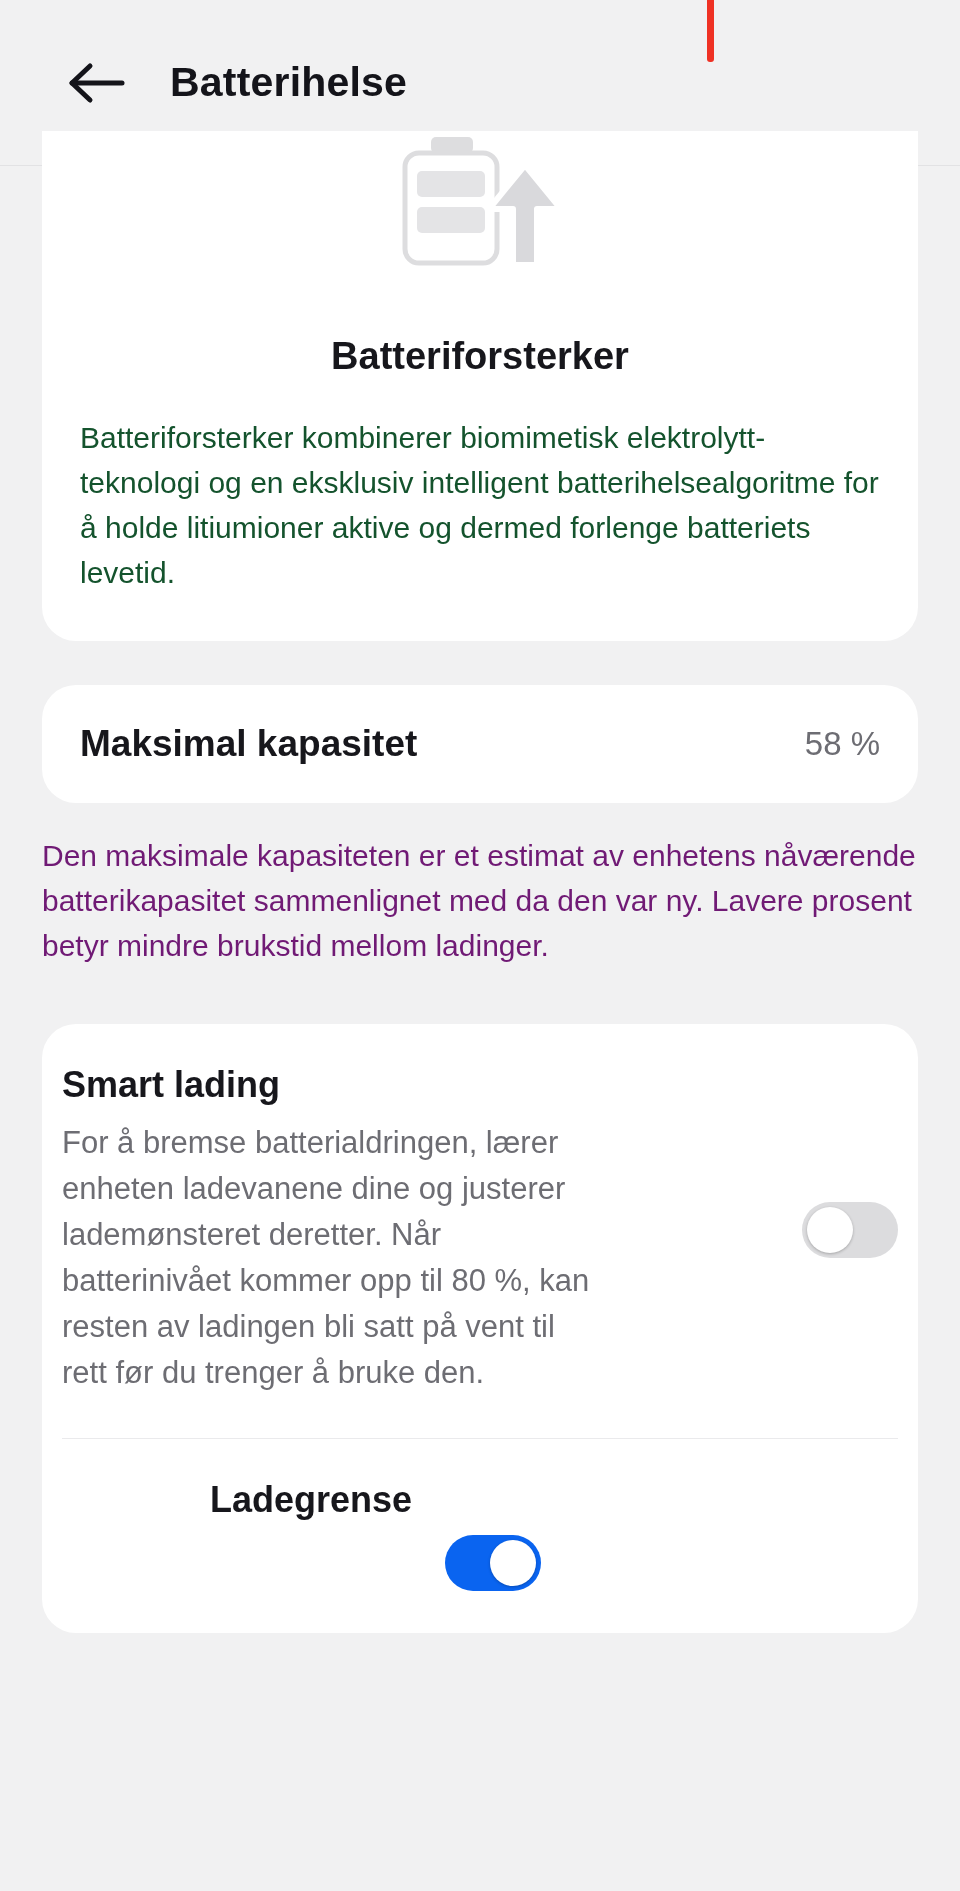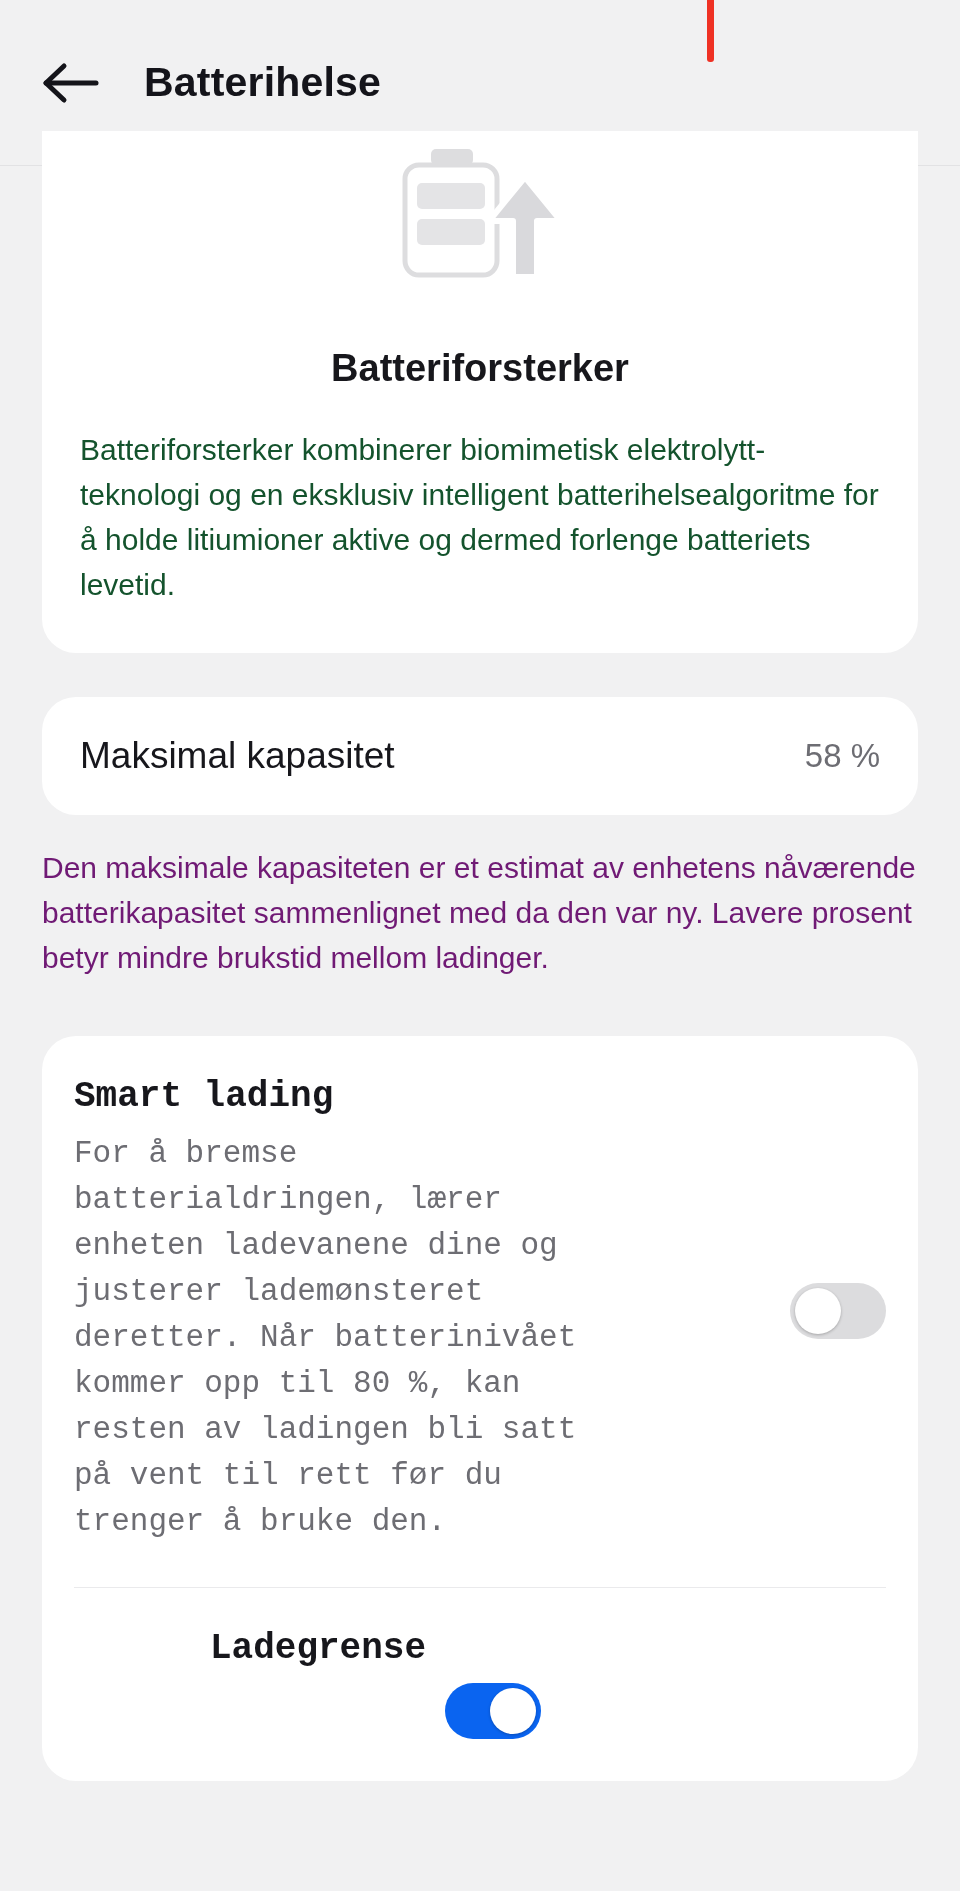--- a/index.html
+++ b/index.html
@@ -17,21 +17,21 @@
     background: #f1f1f2;
   }
 
   
   .appbar {
     position: relative;
     height: 166px;
     background: #f1f1f2;
     display: flex;
     align-items: center;
-    padding-left: 42px;
+    padding-left: 68px;
     border-bottom: 1px solid #e2e2e4;
   }
   .back-icon {
     width: 58px;
     height: 58px;
     display: flex;
     align-items: center;
     justify-content: center;
     cursor: pointer;
   }
@@ -65,21 +65,21 @@
 
   .card {
     background: #ffffff;
     border-radius: 34px;
     margin: 0 42px;
   }
 
   
   .booster-card {
     border-radius: 0 0 34px 34px;
-    padding: 16px 38px 46px 38px;
+    padding: 4px 38px 46px 38px;
     margin-top: 0;
   }
   .booster-art {
     height: 140px;
     display: flex;
     align-items: flex-end;
     justify-content: center;
     position: relative;
   }
   .booster-art svg { display: block; }
@@ -101,38 +101,38 @@
   .gap-lg { height: 44px; }
   .capacity-card {
     display: flex;
     align-items: center;
     justify-content: space-between;
     height: 118px;
     padding: 0 38px;
   }
   .capacity-label {
     font-size: 37px;
-    font-weight: normal;
+    font-weight: bold;
     color: #17171c;
   }
   .capacity-value {
     font-size: 33px;
     color: #6d6d73;
   }
 
   .footnote {
     margin: 30px 42px 0 42px;
     font-size: 30px;
     line-height: 45px;
     color: #701a75;
   }
 
   
   .gap-xl { height: 56px; }
-  .switch-card { padding: 0 32px; font-family: Liberation Mono, monospace; }
+  .switch-card { padding: 0 20px; }
   .switch-row {
     display: flex;
     align-items: center;
     justify-content: space-between;
     padding: 40px 0 42px 0;
   }
   .switch-row + .switch-row { border-top: 1px solid #eaeaec; flex-direction: column; }
   .switch-text { width: 540px; }
   .switch-title {
     font-size: 36px;

